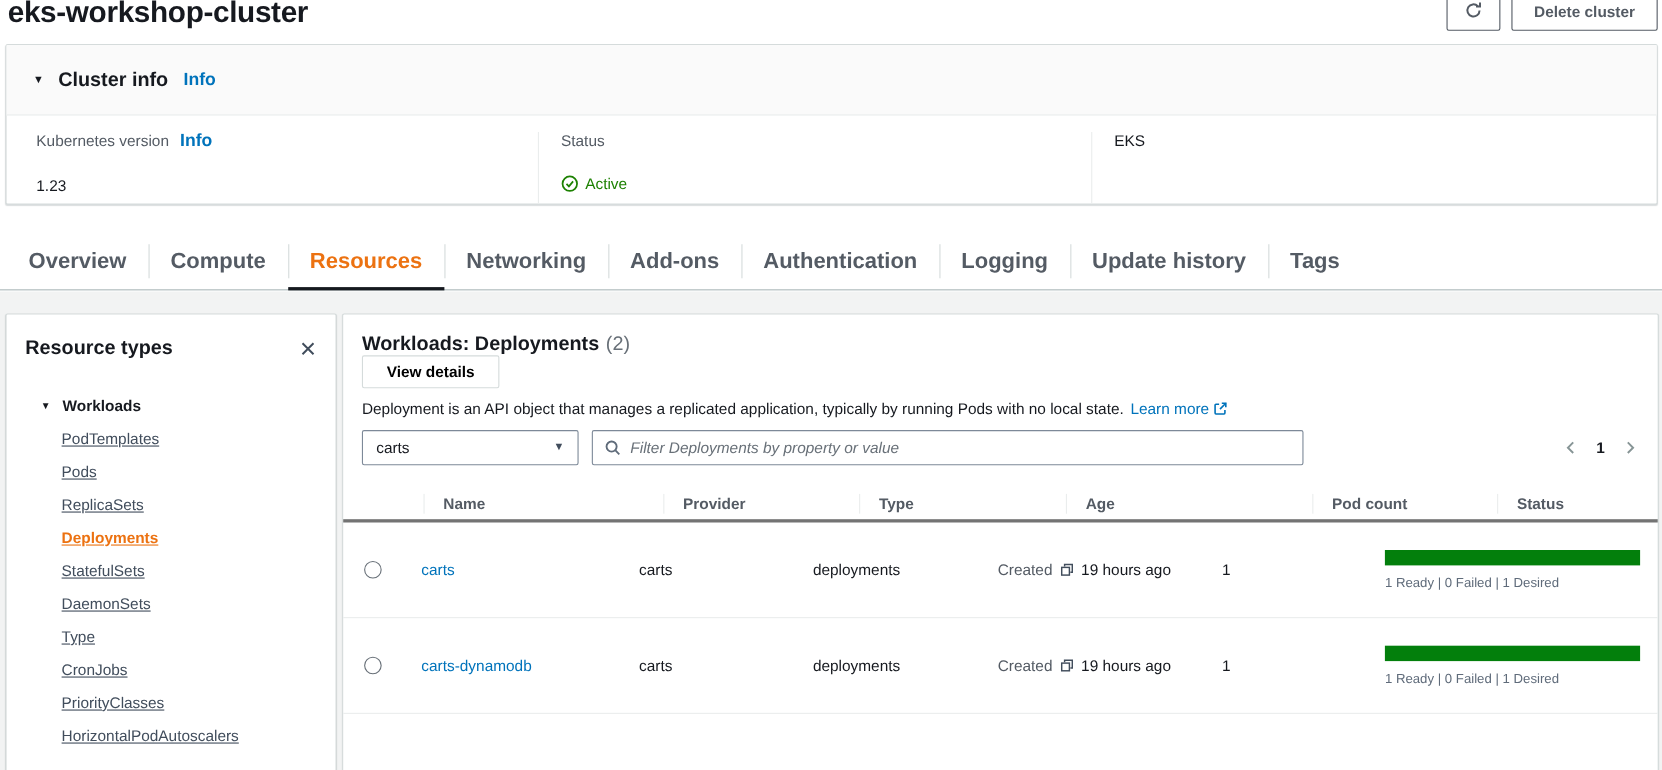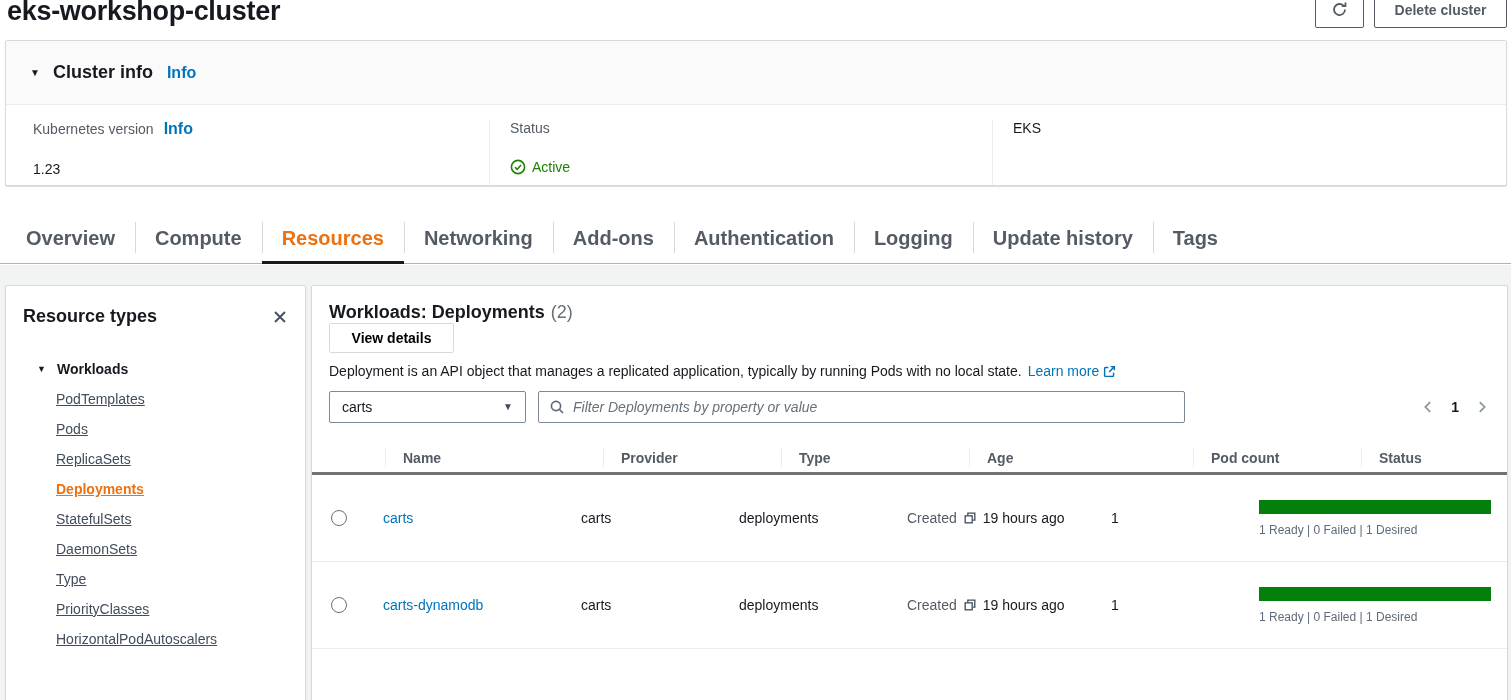--- a/index.html
+++ b/index.html
@@ -186,20 +186,21 @@
       <span class="caret">▼</span>
       <span>Workloads</span>
     </div>
     <div class="tree-item">PodTemplates</div>
     <div class="tree-item">Pods</div>
     <div class="tree-item">ReplicaSets</div>
     <div class="tree-item selected">Deployments</div>
     <div class="tree-item">StatefulSets</div>
     <div class="tree-item">DaemonSets</div>
     <div class="tree-item">Type</div>
+    <div class="tree-item">CronJobs</div>
     <div class="tree-item">PriorityClasses</div>
     <div class="tree-item">HorizontalPodAutoscalers</div>
   </div>
 </div>
 
 <div class="card main-card">
   <div class="main-header">
     <div class="main-title">
       <span>Workloads: Deployments</span><span class="count">(2)</span>
     </div>

